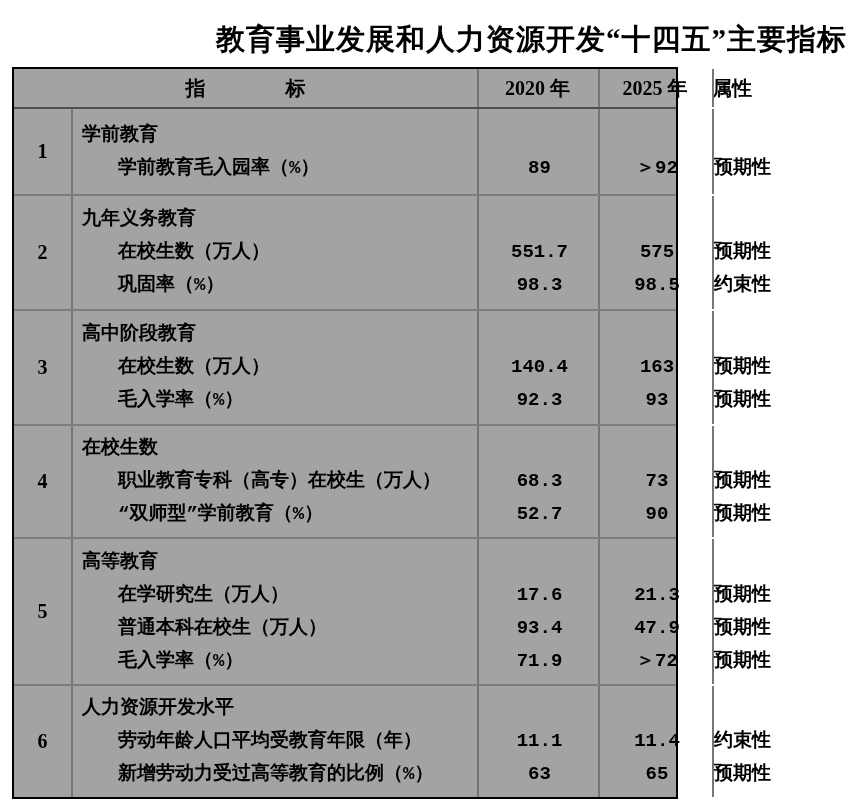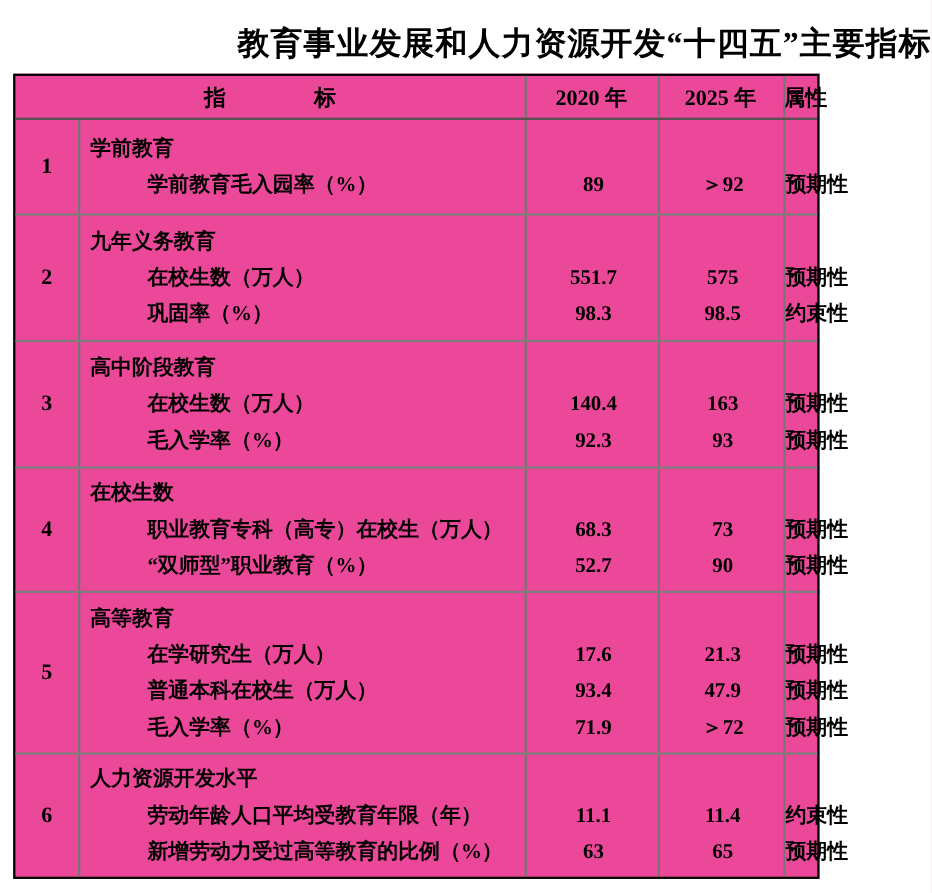--- a/index.html
+++ b/index.html
@@ -13,23 +13,23 @@
     text-align:right;
     font-size:29px;
     font-weight:bold;
     letter-spacing:1px;
     margin-top:20px;
     white-space:nowrap;
   }
   .table {
     position:absolute;
     left:12px; top:67px;
-    width:733px;
+    width:666px;
     border:2.5px solid #000;
-    background:#ec4899;
+    background:#a3a3a3;
   }
   .row {
     position:relative;
     width:100%;
   }
   .row + .row { border-top:2px solid #7d7d7d; }
   .row.header { border-bottom:0; }
   .row.r1 { border-top:2px solid #4f4f4f; }
   
   .vline {
@@ -58,35 +58,36 @@
     height:100%;
     display:flex;
     flex-direction:column;
     justify-content:center;
   }
   .line {
     display:grid;
     grid-template-columns:59px 406px 121px 114px auto;
     height:33px;
     line-height:33px;
+    font-family:Liberation Mono, monospace;
   }
   .num {
     position:absolute; left:0; top:0; bottom:0; width:57px;
     display:flex; align-items:center; justify-content:center;
     font-size:20px; font-weight:bold;
   }
   .c-ind {
     grid-column:2;
     font-size:19px;
     font-weight:bold;
     white-space:nowrap;
     overflow:hidden;
   }
   .c-ind.group { padding-left:9px; }
-  .c-ind.item  { padding-left:61px; }
+  .c-ind.item  { padding-left:45px; }
   .c-v  { grid-column:auto; text-align:center; font-size:19px; font-weight:bold; white-space:nowrap; }
   .c-v3 { grid-column:3; }
   .c-v4 { grid-column:4; }
   .c-v5 { grid-column:5; }
 </style>
 </head>
 <body>
 
 <div class="page-title">教育事业发展和人力资源开发“十四五”主要指标</div>
 
@@ -183,21 +184,21 @@
       <div class="line">
         <div class="c-ind group">在校生数</div>
       </div>
       <div class="line">
         <div class="c-ind item">职业教育专科（高专）在校生（万人）</div>
         <div class="c-v c-v3">68.3</div>
         <div class="c-v c-v4">73</div>
         <div class="c-v c-v5">预期性</div>
       </div>
       <div class="line">
-        <div class="c-ind item">“双师型”职业教育（%）</div>
+        <div class="c-ind item">“双师型”学前教育（%）</div>
         <div class="c-v c-v3">52.7</div>
         <div class="c-v c-v4">90</div>
         <div class="c-v c-v5">预期性</div>
       </div>
     </div>
   </div>
 
   <div class="row" style="height:147px">
     <div class="vline vl-num"></div>
     <div class="vline vl-a"></div>

